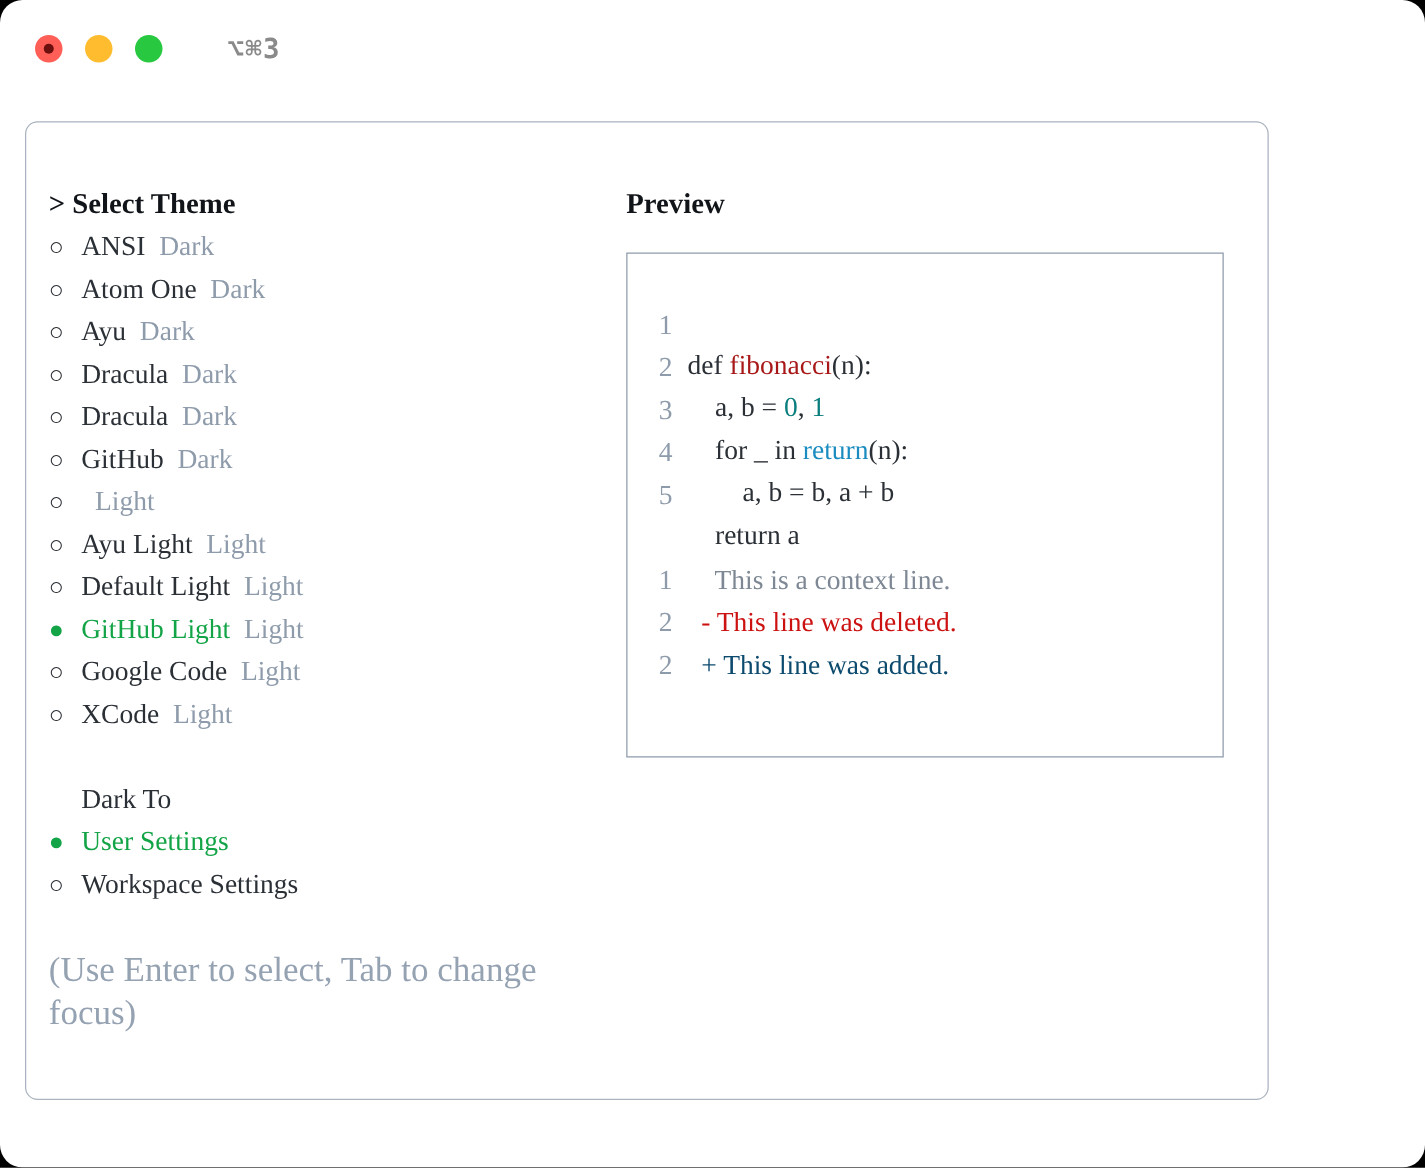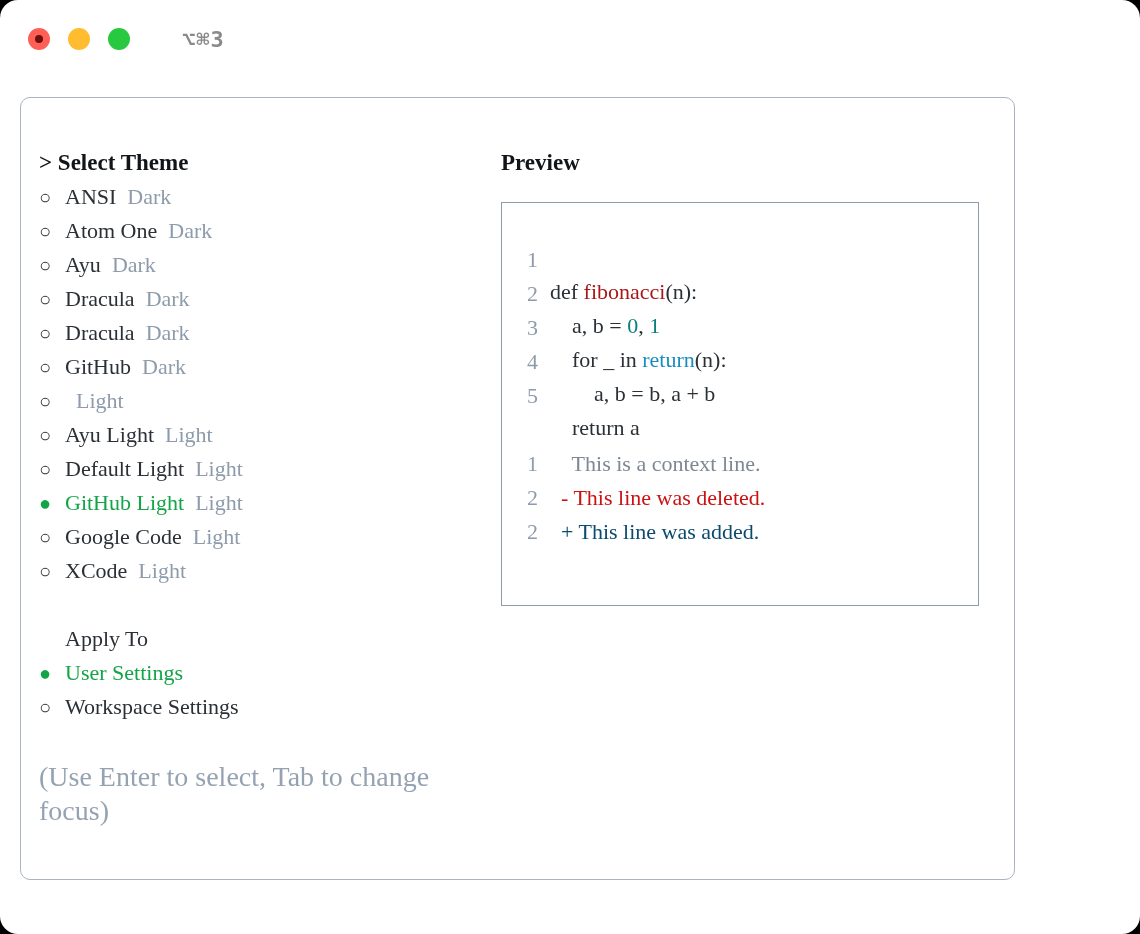--- a/index.html
+++ b/index.html
@@ -212,21 +212,21 @@
             <div class="opt-row"><span class="marker">○</span><span class="badge">Light</span></div>
             <div class="opt-row"><span class="marker">○</span><span class="opt-label">Ayu Light</span><span class="badge">Light</span></div>
             <div class="opt-row"><span class="marker">○</span><span class="opt-label">Default Light</span><span class="badge">Light</span></div>
             <div class="opt-row selected"><span class="marker sel">●</span><span class="opt-label">GitHub Light</span><span class="badge">Light</span></div>
             <div class="opt-row"><span class="marker">○</span><span class="opt-label">Google Code</span><span class="badge">Light</span></div>
             <div class="opt-row"><span class="marker">○</span><span class="opt-label">XCode</span><span class="badge">Light</span></div>
           </div>
 
         <div class="spacer-row"></div>
 
-        <div class="group-title">Apply To</div>
+        <div class="group-title">Dark To</div>
 
         <div id="apply-list">
             <div class="opt-row selected"><span class="marker sel">●</span><span class="opt-label">User Settings</span></div>
             <div class="opt-row"><span class="marker">○</span><span class="opt-label">Workspace Settings</span></div>
           </div>
 
         <div class="hint">(Use Enter to select, Tab to change focus)</div>
       </div>
 
       <div class="col-right">

